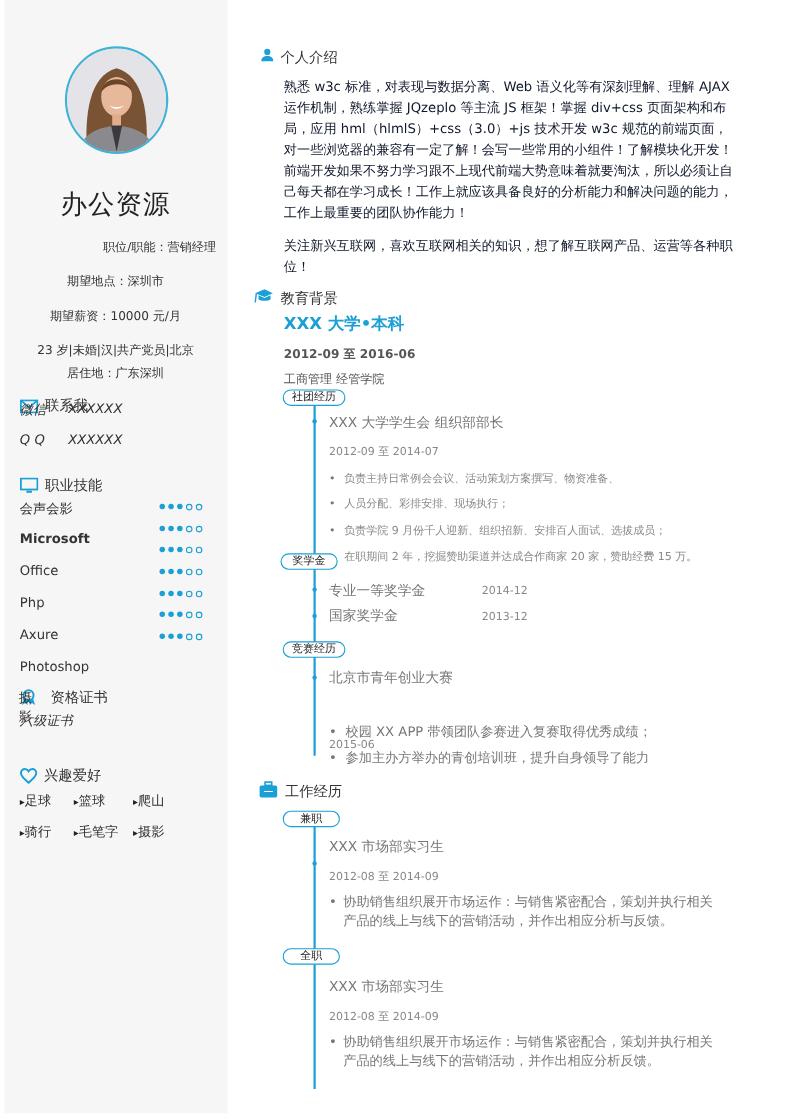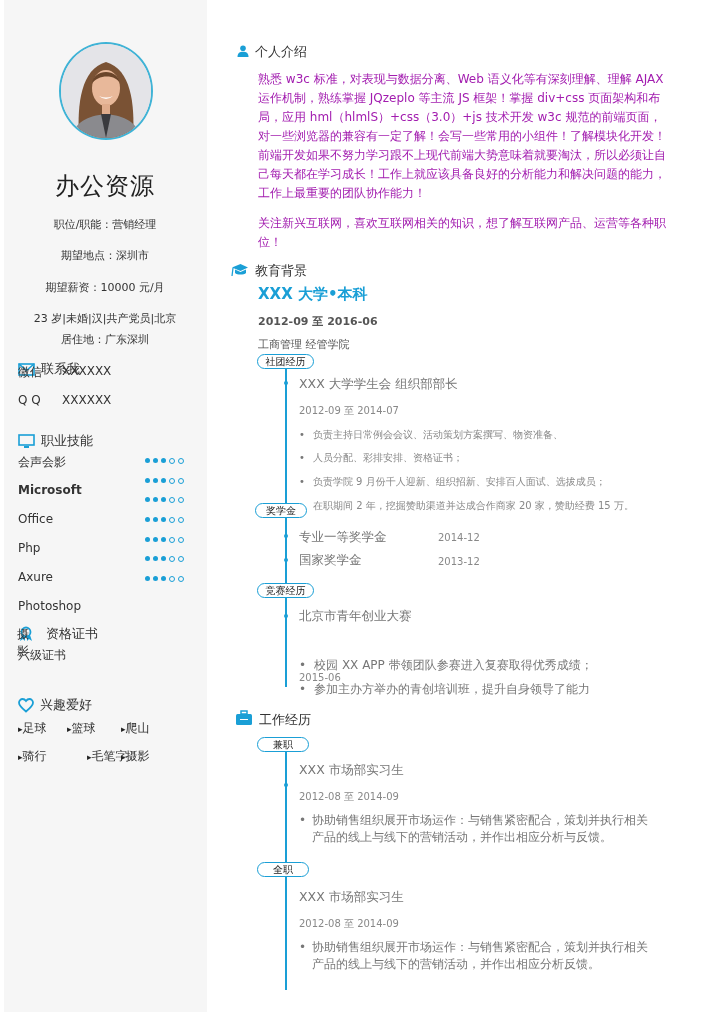--- a/index.html
+++ b/index.html
@@ -5,30 +5,30 @@
   html, body { margin:0; padding:0; }
   body { width:720px; height:1017px; background:#ffffff; position:relative; overflow:hidden;
          font-family:"DejaVu Sans","Liberation Sans",sans-serif; color:#333; }
   .sidebar { position:absolute; left:4px; top:0; width:203px; height:1012px; background:#f6f6f6; }
   .avatar { position:absolute; left:59px; top:42px; width:90px; height:94px; border-radius:50%;
             border:2px solid #3fb3d6; overflow:hidden; background:#e6e6ea; }
   .name { position:absolute; left:0; width:210px; top:170px; text-align:center; font-size:24px; color:#222; letter-spacing:1px; }
   .info { position:absolute; left:0; width:210px; text-align:center; font-size:11px; color:#333; }
   .sec-title { position:absolute; left:18px; font-size:13px; color:#333; display:flex; align-items:center; gap:6px; }
   .sec-title svg { display:block; }
-  .contact { position:absolute; left:18px; font-size:12px; color:#333; }
+  .contact { position:absolute; left:18px; font-size:12px; color:#333;font-style:italic; }
   .contact span.v { position:absolute; left:44px; white-space:nowrap; }
   .skill-name { position:absolute; left:18px; font-size:12px; color:#333; white-space:nowrap; }
   .dots { position:absolute; left:145px; display:flex; gap:3px; }
   .dot { width:5px; height:5px; border-radius:50%; background:#1a9fd6; }
   .dot.empty { background:transparent; border:1px solid #1a9fd6; width:4px; height:4px; }
   .hobby { position:absolute; font-size:12px; color:#333; white-space:nowrap; }
   .hobby:before { content:"▸"; font-size:9px; color:#222; }
   .main-title { position:absolute; font-size:13px; color:#333; display:flex; align-items:center; gap:6px; }
-  .para { position:absolute; left:258px; width:415px; font-size:12px; line-height:19px; color:#a21caf; }
+  .para { position:absolute; left:258px; width:415px; font-size:12px; line-height:19px; color:#0f172a; }
   .edu-school { position:absolute; left:258px; top:285px; font-size:15px; font-weight:bold; color:#1a9fd6;text-align:right; }
   .edu-date { position:absolute; left:258px; top:314px; font-size:11px; font-weight:bold; color:#555; }
   .edu-major { position:absolute; left:258px; top:337px; font-size:11px; color:#555; }
   .vline { position:absolute; left:285px; width:2px; background:#1a9fd6; }
   .tag { position:absolute; border:1px solid #1a9fd6; border-radius:10px; background:#fff; font-size:10px; color:#222;
          height:13px; line-height:13px; text-align:center; padding:0 4px; }
   .node { position:absolute; left:284px; width:4px; height:4px; background:#1a9fd6; border-radius:50%; }
   .item-title { position:absolute; left:299px; font-size:12.5px; color:#777; white-space:nowrap; }
   .item-date { position:absolute; left:299px; font-size:10px; color:#888; white-space:nowrap; }
   .bullet { position:absolute; left:299px; font-size:10px; color:#888; white-space:nowrap; }
@@ -49,21 +49,21 @@
     <path d="M10 94 C14 78 26 72 45 70 C64 72 76 78 80 94 Z" fill="#8a8a8e"></path>
     <path d="M40 70 L45 94 L50 70 Z" fill="#3a3a3e"></path>
     <ellipse cx="45" cy="44" rx="14" ry="18" fill="#e8b89a"></ellipse>
     <path d="M31 40 C32 24 58 24 59 40 C56 30 36 30 31 40 Z" fill="#6a452a"></path>
     <path d="M38 52 Q45 58 52 52 Q45 55 38 52 Z" fill="#fff"></path>
     <rect x="41" y="60" width="8" height="10" fill="#e0ac8c"></rect>
   </svg>
 </div>
 
 <div class="name">办公资源</div>
-<div class="info" style="top:217px;">职位/职能：营销经理</div>
+<div class="info" style="top:217px;padding-left:40px;">职位/职能：营销经理</div>
 <div class="info" style="top:248px;">期望地点：深圳市</div>
 <div class="info" style="top:280px;">期望薪资：10000 元/月</div>
 <div class="info" style="top:311px;">23 岁|未婚|汉|共产党员|北京</div>
 <div class="info" style="top:332px;">居住地：广东深圳</div>
 
 <div class="sec-title" style="top:360px;">
   <span>
     <svg width="17" height="13" viewBox="0 0 17 13">
         <rect x="1" y="1" width="15" height="11" fill="none" stroke="#1a9fd6" stroke-width="1.6"></rect>
         <path d="M1 1 L8.5 7.5 L16 1" fill="none" stroke="#1a9fd6" stroke-width="1.6"></path>
@@ -164,21 +164,21 @@
     <svg width="16" height="15" viewBox="0 0 16 15">
         <path d="M8 13.5 C3 9.5 1 7.5 1 4.8 C1 2.6 2.7 1 4.6 1 C6 1 7.2 1.8 8 3 C8.8 1.8 10 1 11.4 1 C13.3 1 15 2.6 15 4.8 C15 7.5 13 9.5 8 13.5 Z" fill="none" stroke="#1a9fd6" stroke-width="1.8"></path>
       </svg>
   </span>
   <span>兴趣爱好</span>
 </div>
 <div class="hobby" style="left:18px; top:720px;">足球</div>
 <div class="hobby" style="left:67px; top:720px;">篮球</div>
 <div class="hobby" style="left:121px; top:720px;">爬山</div>
 <div class="hobby" style="left:18px; top:748px;">骑行</div>
-<div class="hobby" style="left:67px; top:748px;margin-left:20px;">毛笔字</div>
+<div class="hobby" style="left:67px; top:748px;">毛笔字</div>
 <div class="hobby" style="left:121px; top:748px;">摄影</div>
 
 <div class="main-title" style="left:237px; top:43px;">
   <span>
     <svg width="12" height="12" viewBox="0 0 12 12">
         <circle cx="6" cy="3.2" r="2.8" fill="#1a9fd6"></circle>
         <path d="M0.5 12 C0.5 8 3 6.8 6 6.8 C9 6.8 11.5 8 11.5 12 Z" fill="#1a9fd6"></path>
       </svg>
   </span>
   <span>个人介绍</span>
@@ -200,21 +200,21 @@
 <div class="edu-date">2012-09  至 2016-06</div>
 <div class="edu-major">工商管理  经管学院</div>
 
 <div class="vline" style="top:365px; height:322px;"></div>
 
 <div class="tag" style="left:257px; top:354px; width:47px;">社团经历</div>
 <div class="node" style="top:381px;"></div>
 <div class="item-title" style="top:376px;">XXX 大学学生会      组织部部长</div>
 <div class="item-date" style="top:404px;">2012-09  至 2014-07</div>
 <div class="bullet b" style="top:428px;">负责主持日常例会会议、活动策划方案撰写、物资准备、</div>
-<div class="bullet b" style="top:451px;">人员分配、彩排安排、资格证书；</div>
+<div class="bullet b" style="top:451px;">人员分配、彩排安排、现场执行；</div>
 <div class="bullet b" style="top:475px;">负责学院 9 月份千人迎新、组织招新、安排百人面试、选拔成员；</div>
 <div class="bullet" style="top:499px; left:313px;">在职期间 2 年，挖掘赞助渠道并达成合作商家 20 家，赞助经费 15 万。</div>
 
 <div class="tag" style="left:255px; top:503px; width:42px;">奖学金</div>
 <div class="node" style="top:534px;"></div>
 <div class="item-title" style="top:529px;">专业一等奖学金</div>
 <div class="item-date" style="top:532px; left:438px;">2014-12</div>
 <div class="node" style="top:558px;"></div>
 <div class="item-title" style="top:552px;">国家奖学金</div>
 <div class="item-date" style="top:556px; left:438px;">2013-12</div>

